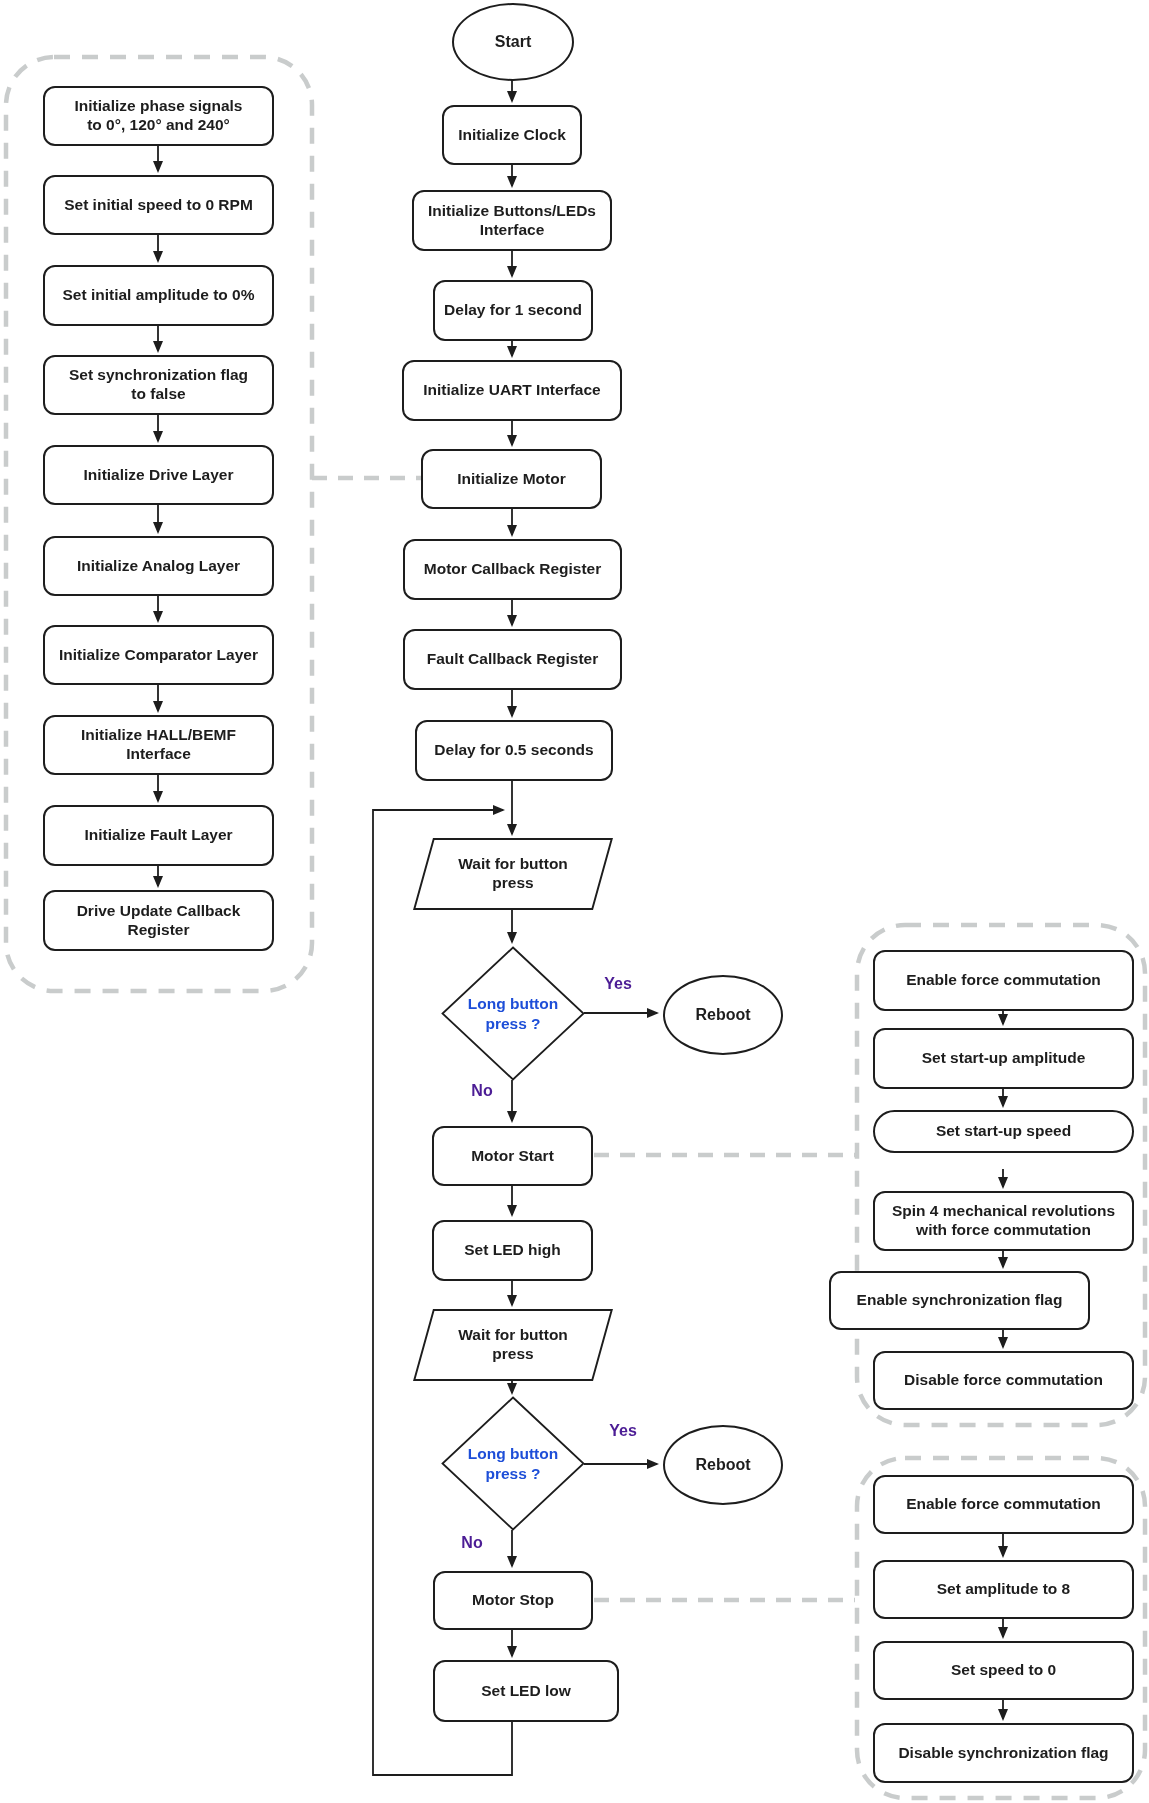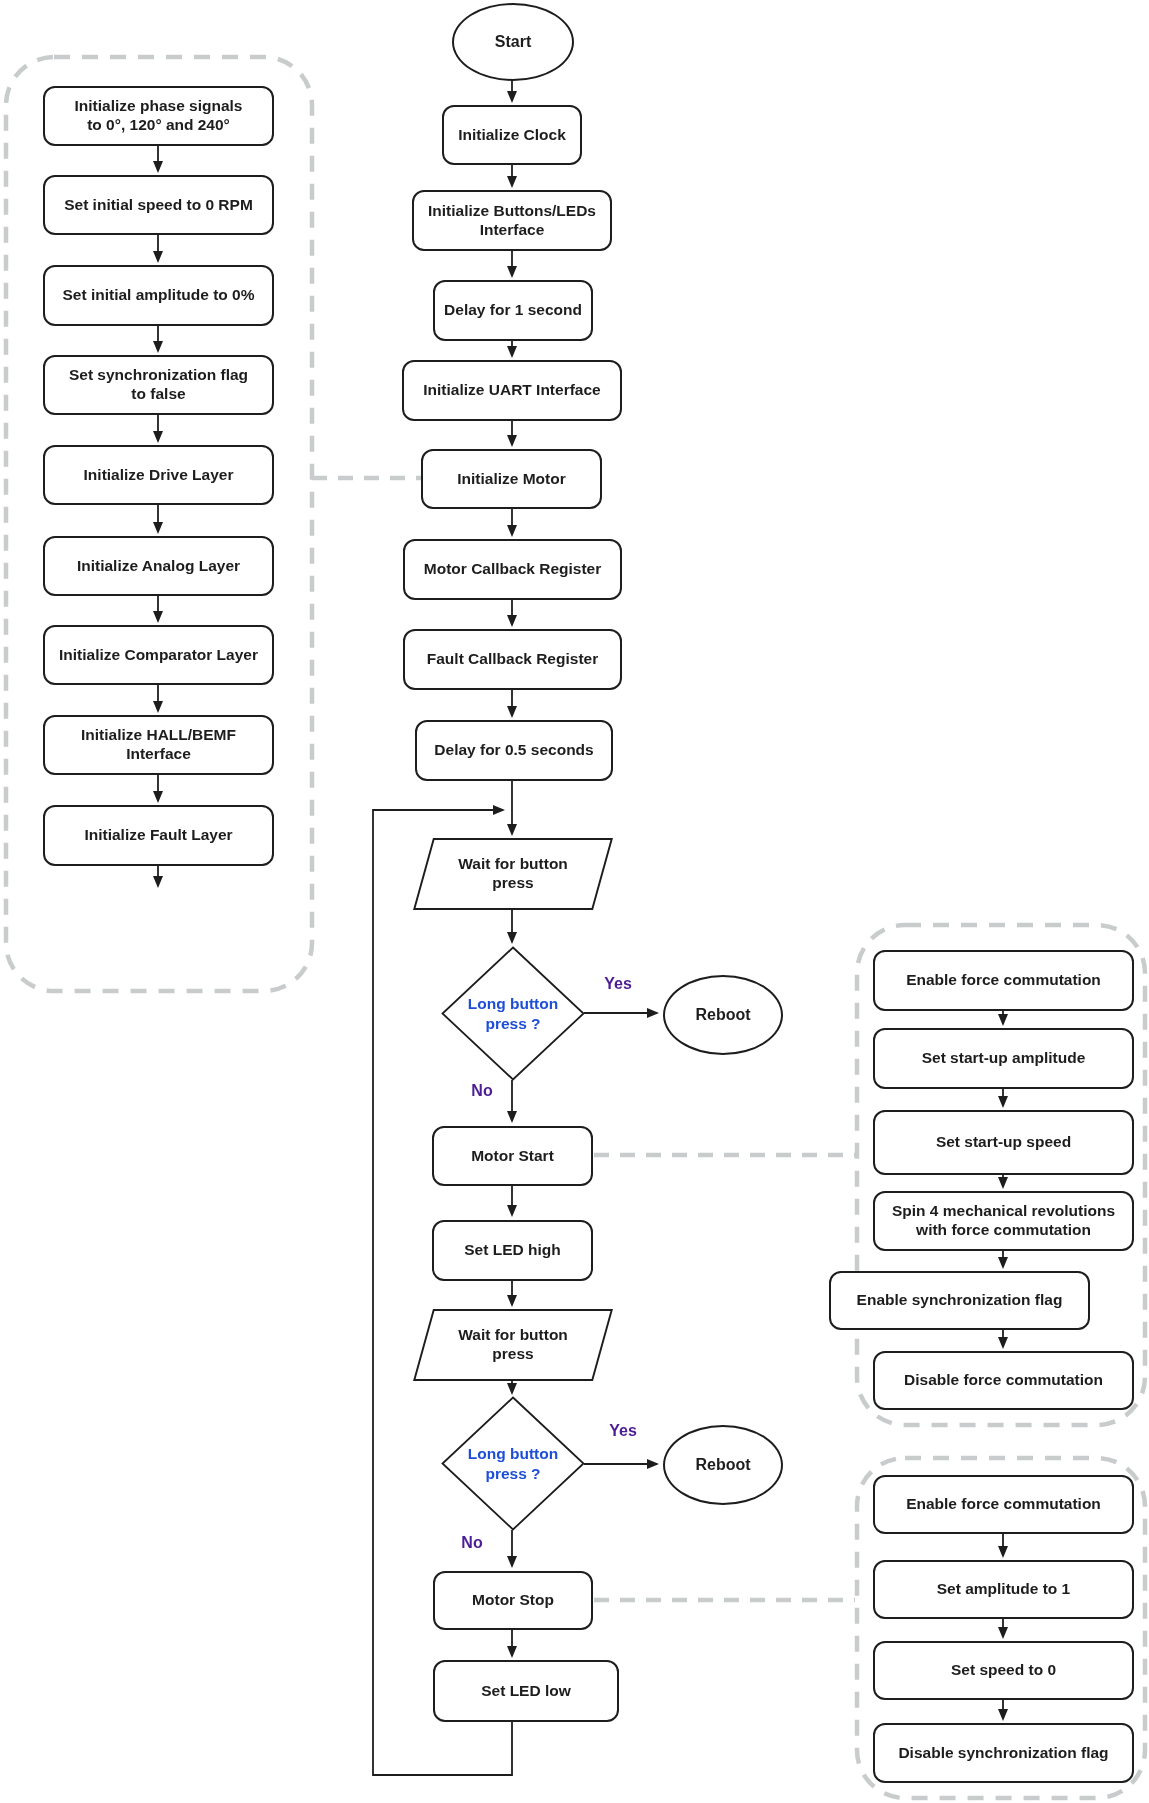--- a/index.html
+++ b/index.html
@@ -187,27 +187,29 @@
   <div class="node process" style="left:43px;top:175px;width:231px;height:60px;">Set initial speed to 0 RPM</div>
   <div class="node process" style="left:43px;top:265px;width:231px;height:61px;">Set initial amplitude to 0%</div>
   <div class="node process" style="left:43px;top:355px;width:231px;height:60px;">Set synchronization flag
 to false</div>
   <div class="node process" style="left:43px;top:445px;width:231px;height:60px;">Initialize Drive Layer</div>
   <div class="node process" style="left:43px;top:536px;width:231px;height:60px;">Initialize Analog Layer</div>
   <div class="node process" style="left:43px;top:625px;width:231px;height:60px;">Initialize Comparator Layer</div>
   <div class="node process" style="left:43px;top:715px;width:231px;height:60px;">Initialize HALL/BEMF
 Interface</div>
   <div class="node process" style="left:43px;top:805px;width:231px;height:61px;">Initialize Fault Layer</div>
+  <div class="node process" style="left:43px;top:890px;width:231px;height:61px;">Drive Update Callback
+Register</div>
 
   <div class="node process" style="left:873px;top:950px;width:261px;height:61px;">Enable force commutation</div>
   <div class="node process" style="left:873px;top:1028px;width:261px;height:61px;">Set start-up amplitude</div>
-  <div class="node process" style="left:873px;top:1110px;width:261px;height:65px;">Set start-up speed</div>
+  <div class="node process" style="left:873px;top:1110px;width:261px;height:43px;border-radius:26px;">Set start-up speed</div>
   <div class="node process" style="left:873px;top:1191px;width:261px;height:60px;">Spin 4 mechanical revolutions
 with force commutation</div>
   <div class="node process" style="left:829px;top:1271px;width:261px;height:59px;">Enable synchronization flag</div>
   <div class="node process" style="left:873px;top:1351px;width:261px;height:59px;">Disable force commutation</div>
 
   <div class="node process" style="left:873px;top:1475px;width:261px;height:59px;">Enable force commutation</div>
-  <div class="node process" style="left:873px;top:1560px;width:261px;height:59px;">Set amplitude to 1</div>
+  <div class="node process" style="left:873px;top:1560px;width:261px;height:59px;">Set amplitude to 8</div>
   <div class="node process" style="left:873px;top:1641px;width:261px;height:59px;">Set speed to 0</div>
   <div class="node process" style="left:873px;top:1723px;width:261px;height:60px;">Disable synchronization flag</div>
 
 </div>
 
 </body></html>

